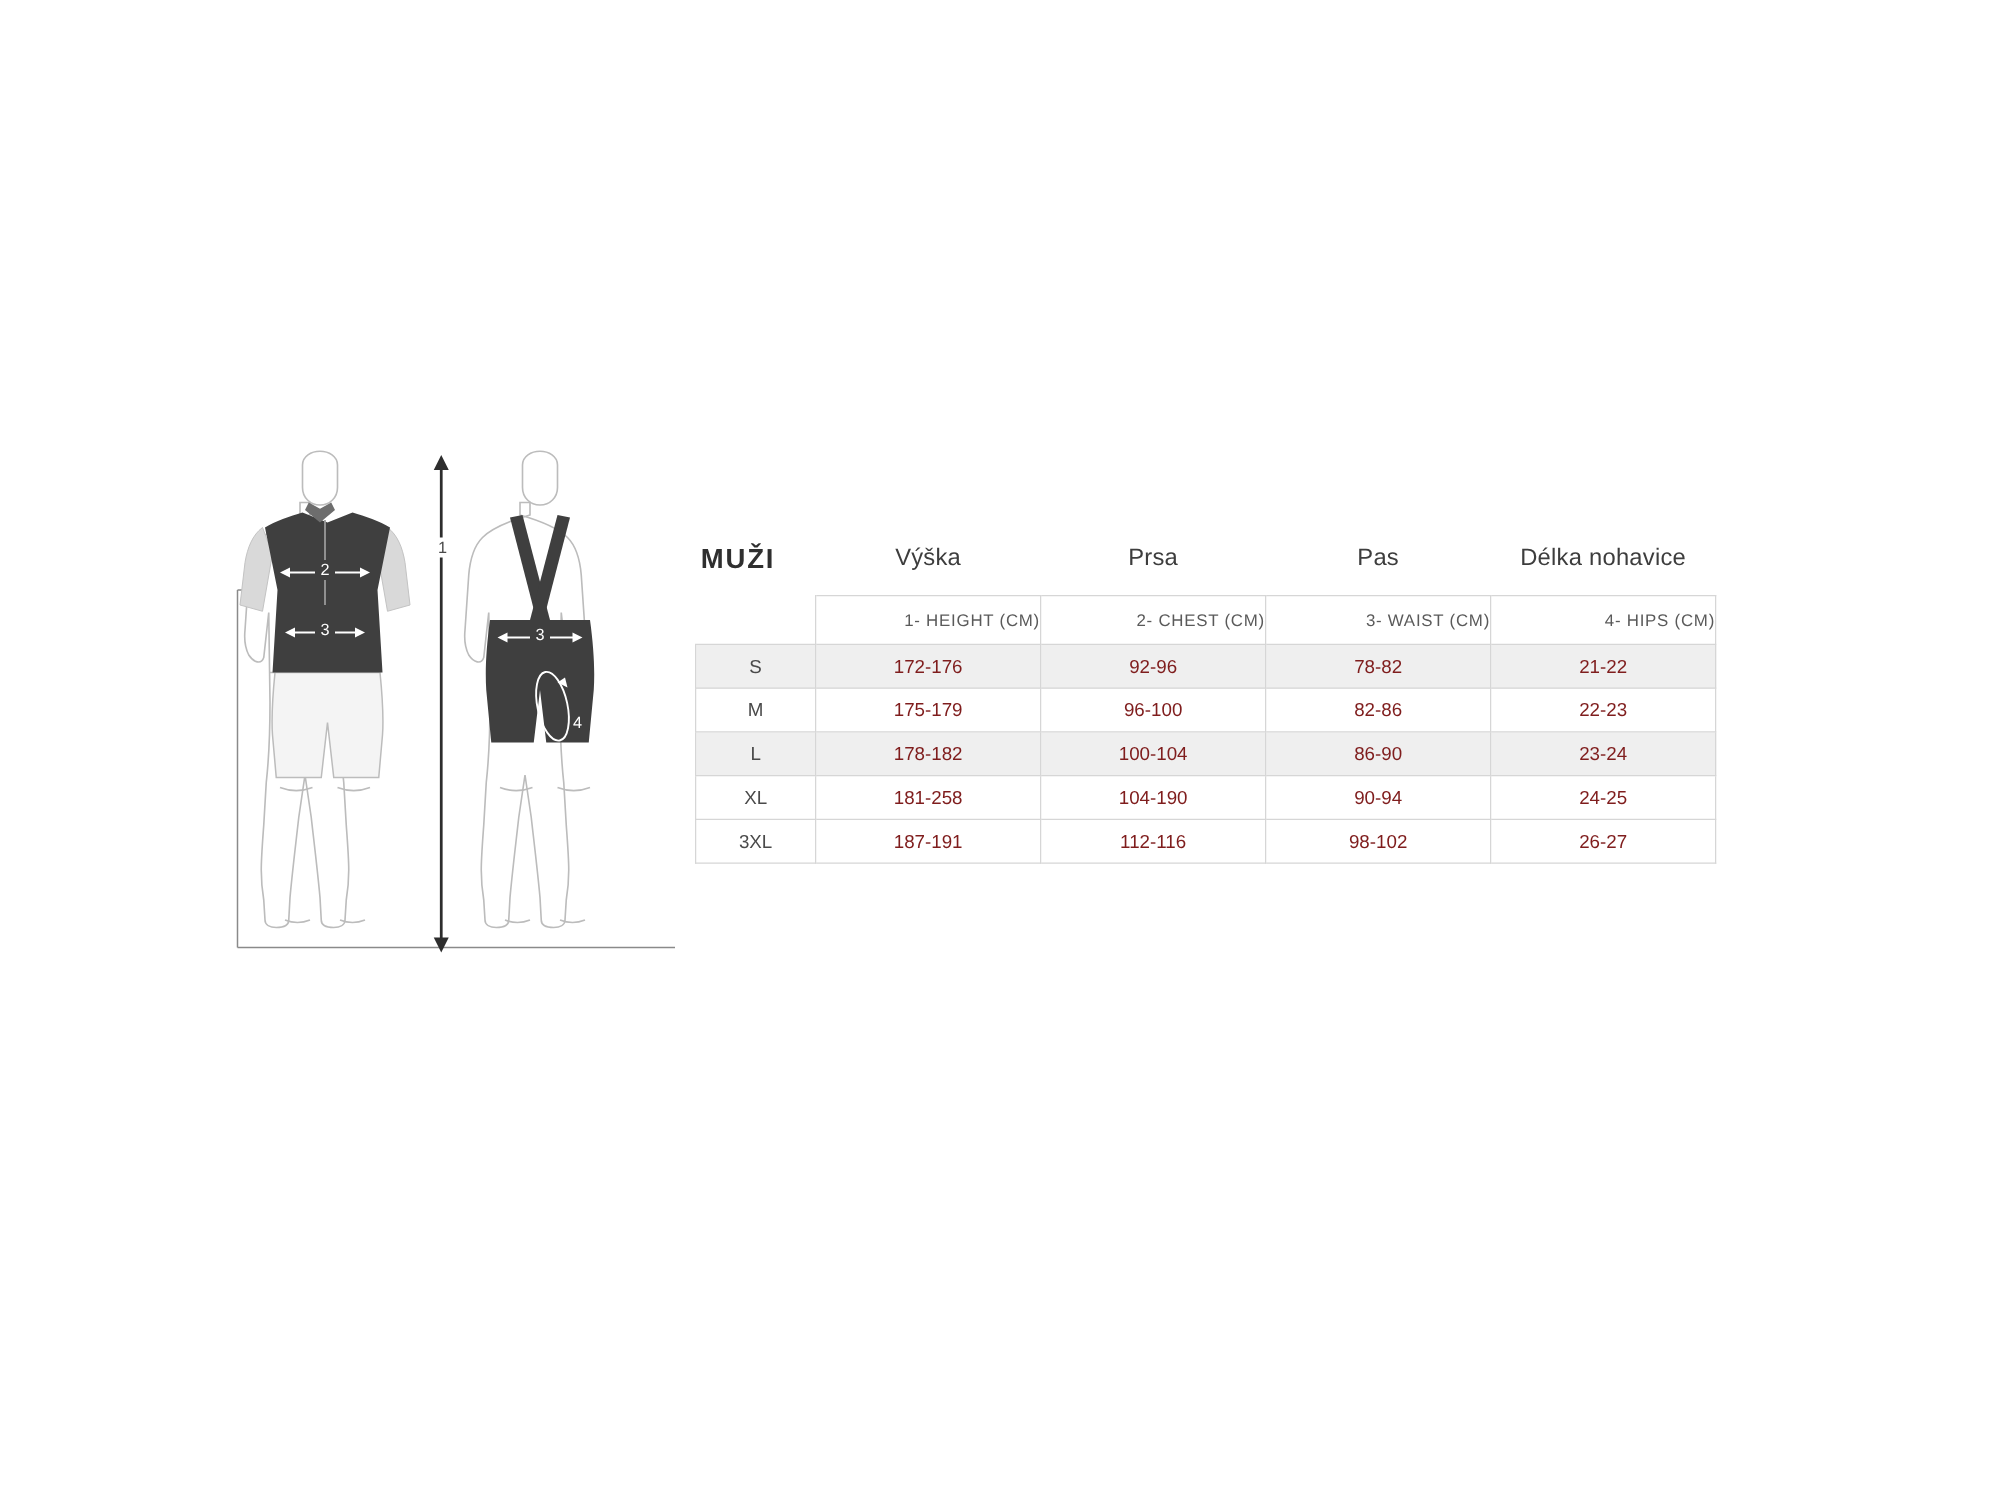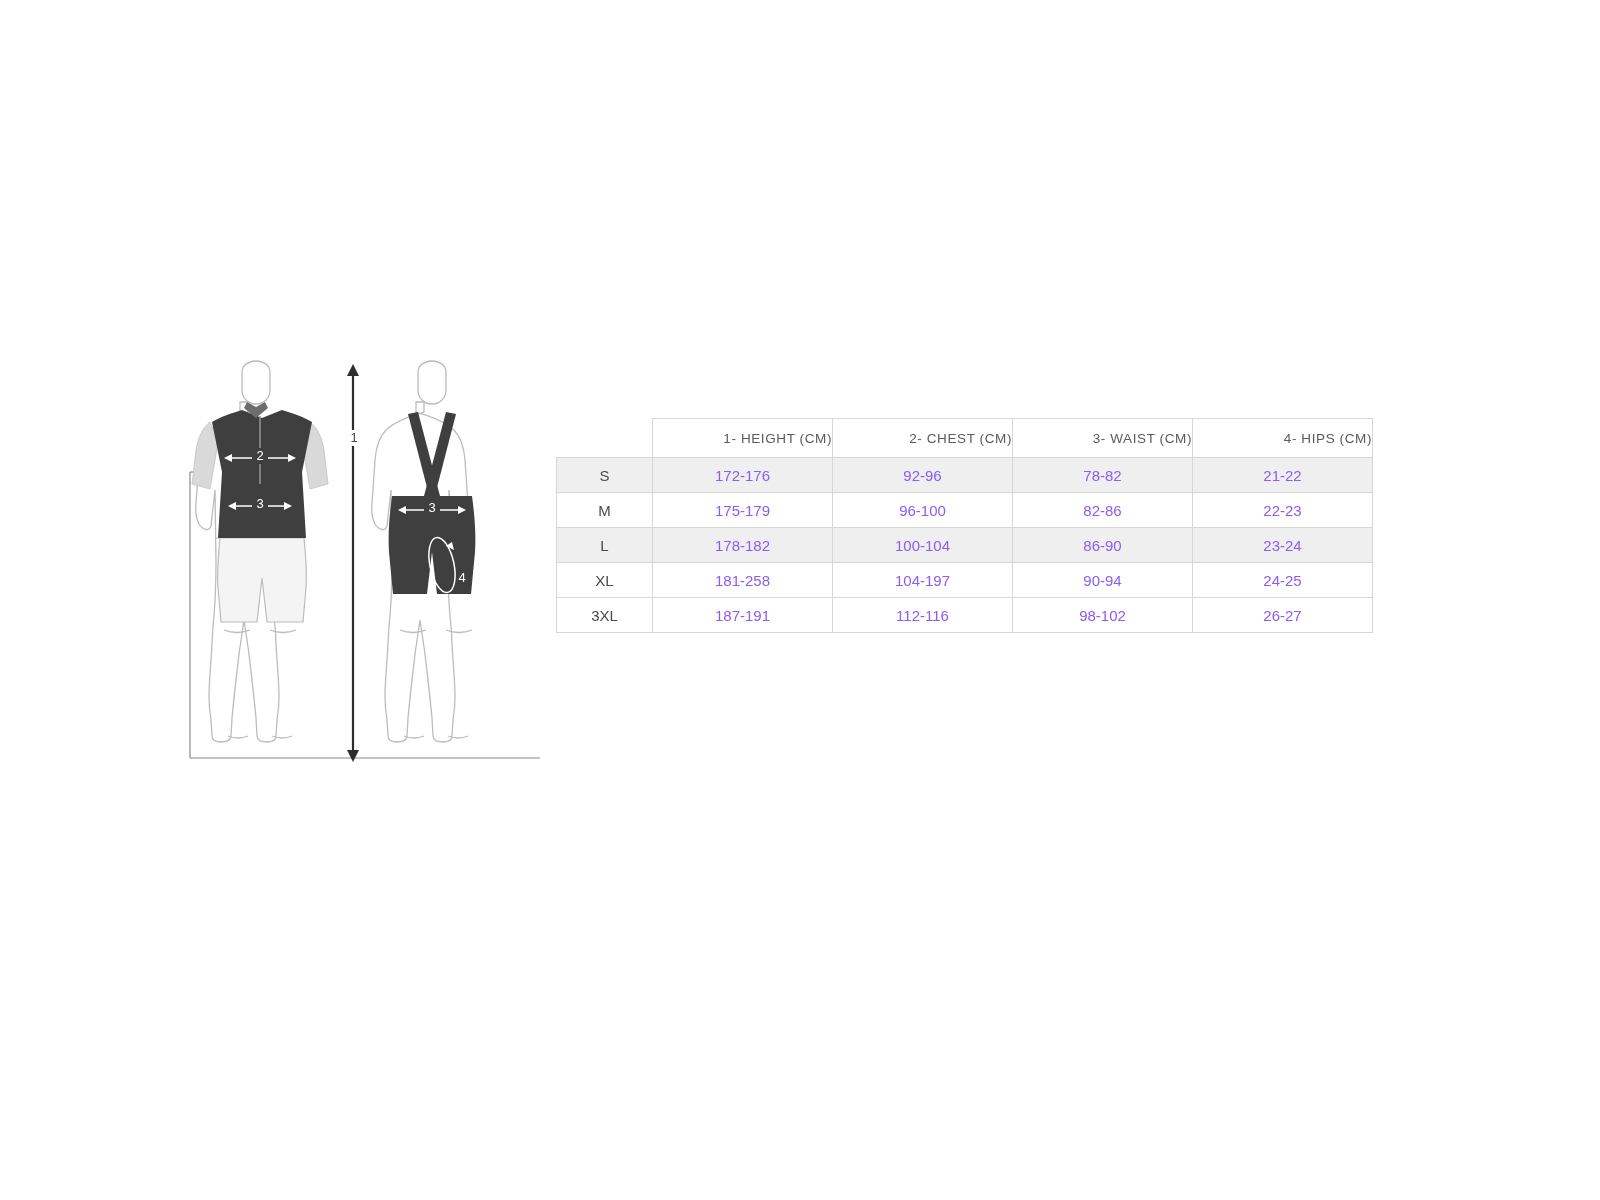--- a/index.html
+++ b/index.html
@@ -46,21 +46,21 @@
     border-collapse: collapse;
     width: 816px;
     table-layout: fixed;
   }
   table.size-table td,
   table.size-table th {
     border: 1px solid #d6d6d6;
     font-weight: normal;
     text-align: center;
     font-size: 15px;
-    color: #8b5cf6;
+    color: #7f1d1d;
     height: 34px;
     padding: 0;
   }
 
   
   tr.head-top td {
     border: none;
     font-size: 19px;
     color: #3d3d3d;
     height: 58px;
@@ -230,20 +230,27 @@
   <div id="table-wrap">
     <table class="size-table">
       <colgroup>
         <col class="c0">
           <col class="c1">
           <col class="c2">
           <col class="c3">
           <col class="c4">
       </colgroup>
       <tbody>
+        <tr class="head-top">
+          <td class="title-cell">MUŽI</td>
+          <td>Výška</td>
+          <td>Prsa</td>
+          <td>Pas</td>
+          <td>Délka nohavice</td>
+        </tr>
         <tr class="head-sub">
           <td class="corner"></td>
           <td>1- HEIGHT (CM)</td>
           <td>2- CHEST (CM)</td>
           <td>3- WAIST (CM)</td>
           <td>4- HIPS (CM)</td>
         </tr>
 
         <tr class="row shaded">
           <td class="size-label">S</td>
@@ -262,21 +269,21 @@
         <tr class="row shaded">
           <td class="size-label">L</td>
           <td>178-182</td>
           <td>100-104</td>
           <td>86-90</td>
           <td>23-24</td>
         </tr>
         <tr class="row plain">
           <td class="size-label">XL</td>
           <td>181-258</td>
-          <td>104-197</td>
+          <td>104-190</td>
           <td>90-94</td>
           <td>24-25</td>
         </tr>
         <tr class="row plain">
           <td class="size-label">3XL</td>
           <td>187-191</td>
           <td>112-116</td>
           <td>98-102</td>
           <td>26-27</td>
         </tr>

